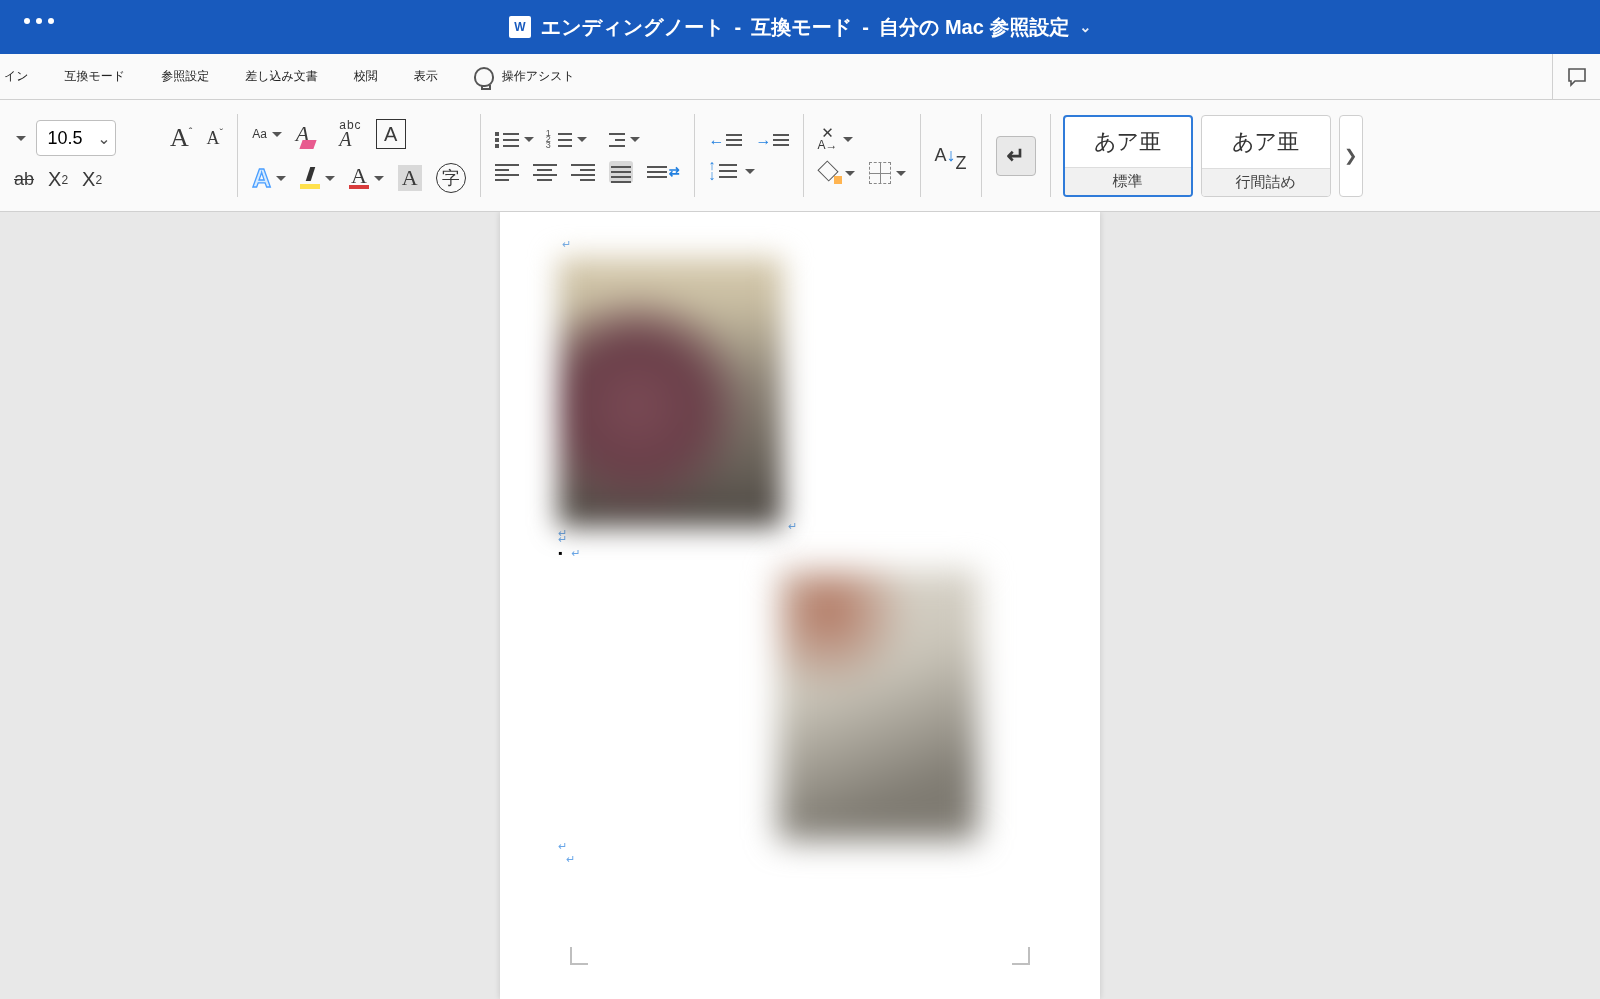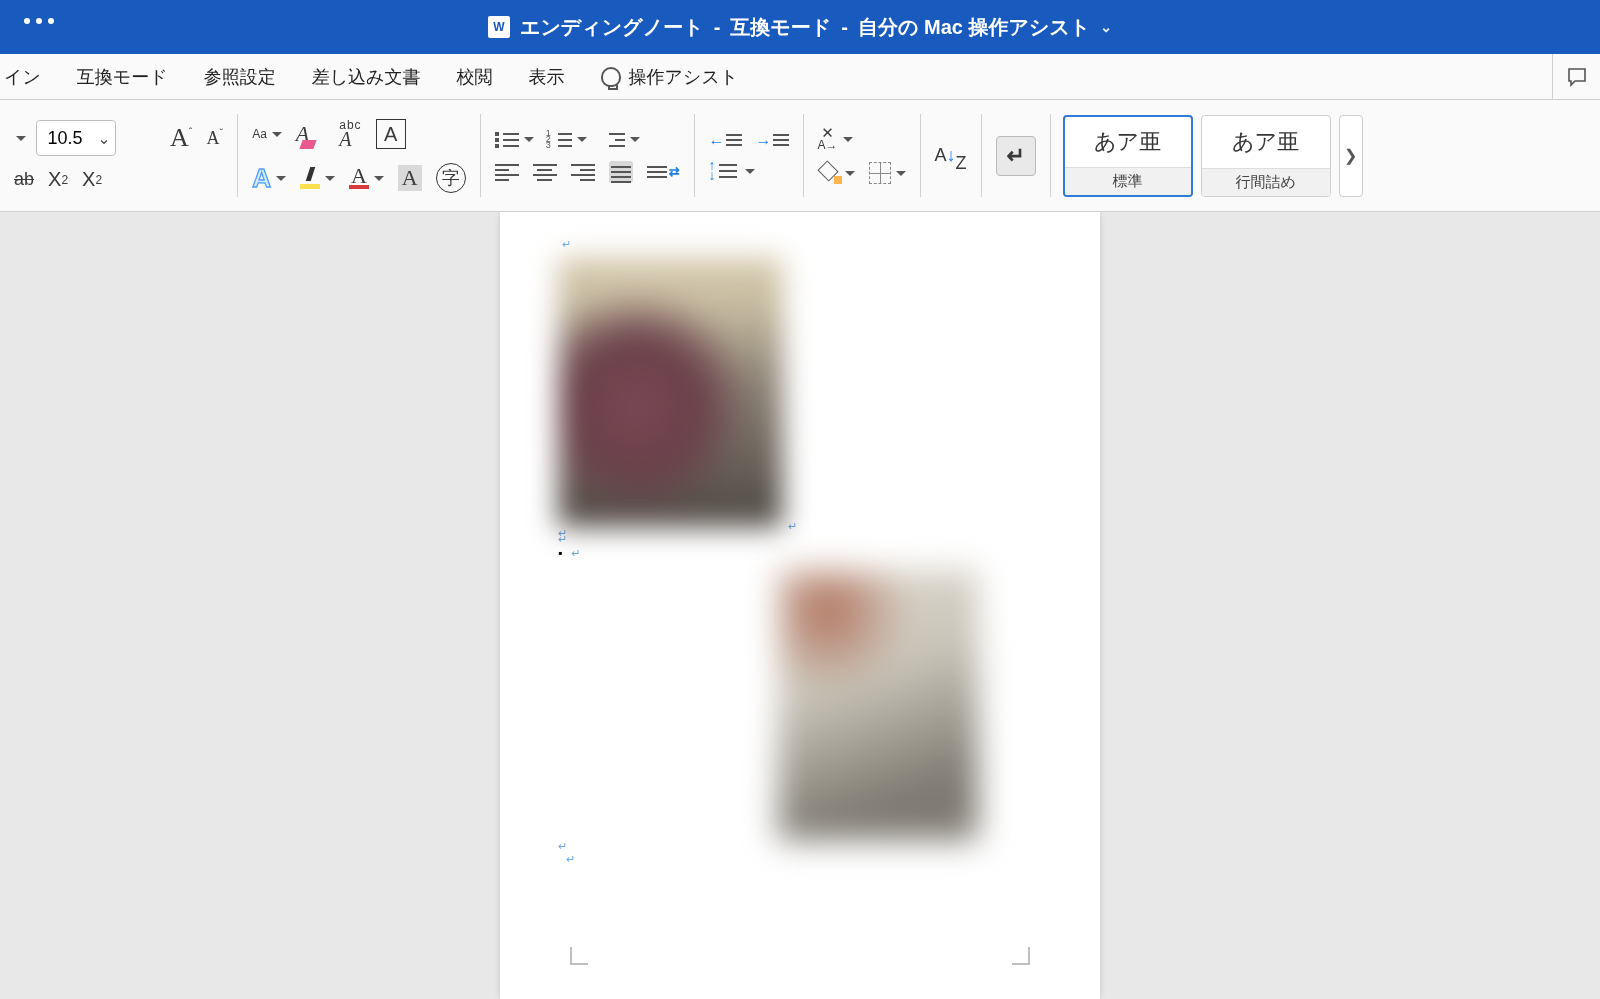--- a/index.html
+++ b/index.html
@@ -19,21 +19,21 @@
     width: 22px; height: 22px; background: #fff; border-radius: 2px; position: relative;
     display: flex; align-items: center; justify-content: center; color: #185ABD; font-size: 12px; font-weight: 700;
   }
   .titlebar .chev { font-size: 14px; opacity: .9; }
 
   
   .tabs {
     background: #fafafa; height: 46px; display: flex; align-items: center;
     padding: 0 4px; gap: 36px; border-bottom: 1px solid #d0d0d0; position: relative;
   }
-  .tabs .tab { font-size: 18px; color: #222; cursor: pointer; white-space: nowrap; }
+  .tabs .tab { font-size: 12px; color: #222; cursor: pointer; white-space: nowrap; }
   .tabs .assist { display: flex; align-items: center; gap: 8px; }
   .tabs .bulb {
     width: 20px; height: 20px; border: 2px solid #555; border-radius: 50% 50% 45% 45%;
     position: relative;
   }
   .tabs .bulb::after{content:"";position:absolute;bottom:-5px;left:5px;width:6px;height:3px;border:2px solid #555;border-top:none;}
   .tabs .comment-callout{
     position:absolute; right:0; top:0; height:46px; width:48px;
     border-left:1px solid #d0d0d0; display:flex;align-items:center;justify-content:center;
   }
@@ -180,21 +180,21 @@
     <span></span>
       <span></span>
       <span></span>
   </div>
   <div class="title-wrap">
     <span class="doc-icon">W</span>
     <span>エンディングノート</span>
     <span> - </span>
     <span>互換モード</span>
     <span> - </span>
-    <span>自分の Mac 操作アシスト</span>
+    <span>自分の Mac 参照設定</span>
     <span class="chev">⌄</span>
   </div>
 </div>
 
 <div class="tabs">
   <span class="tab">イン</span>
   <span class="tab">互換モード</span>
   <span class="tab">参照設定</span>
   <span class="tab">差し込み文書</span>
   <span class="tab">校閲</span>

